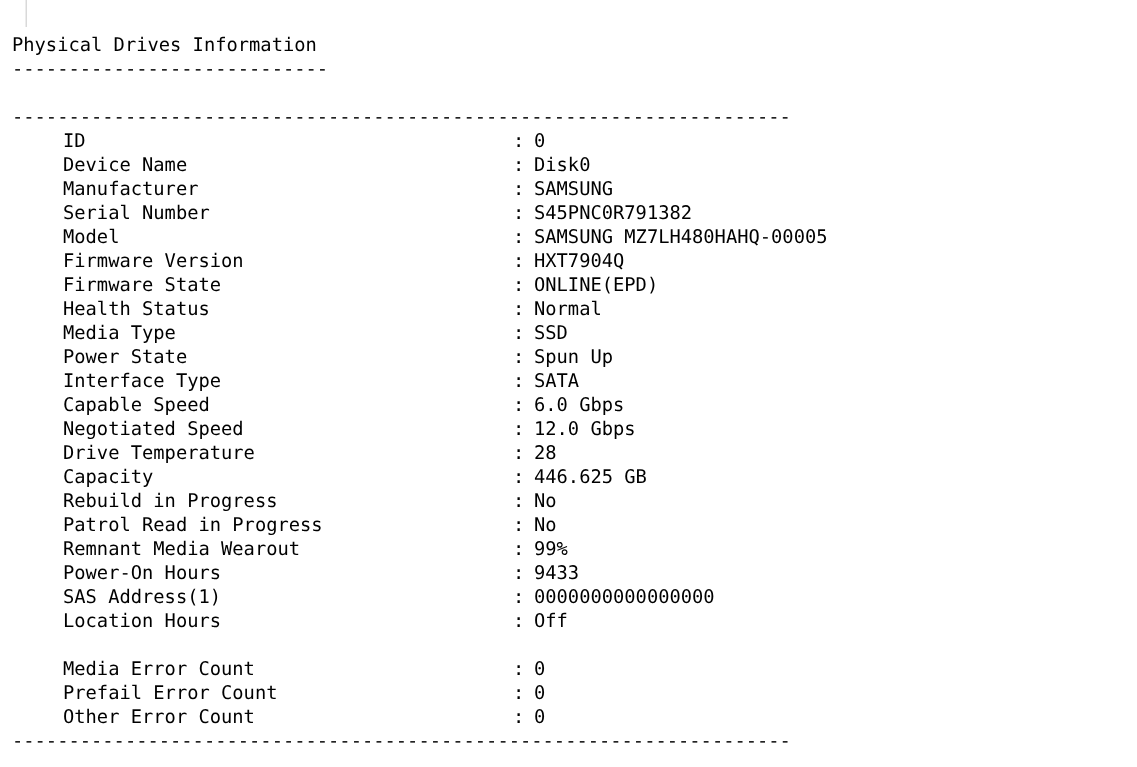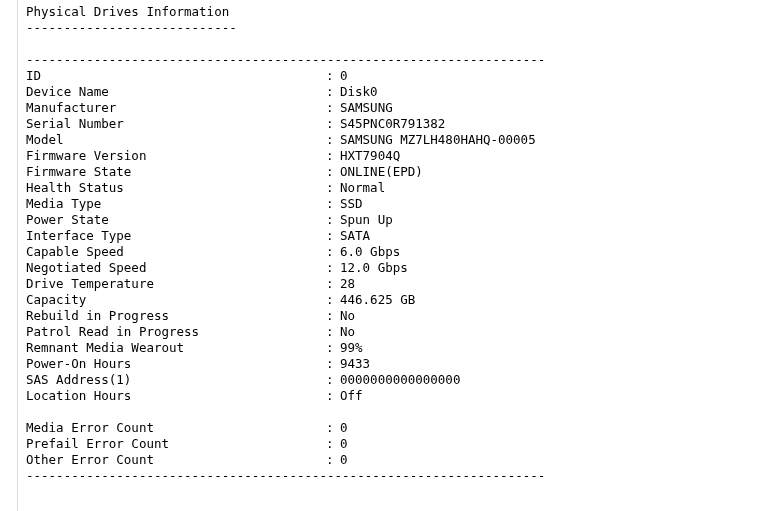--- a/index.html
+++ b/index.html
@@ -13,21 +13,21 @@
     overflow: hidden;
     font-family: "DejaVu Sans Mono", "Liberation Mono", monospace;
     font-size: 12.5px;
     color: #000000;
   }
   #app {
     position: relative;
     width: 758px;
     height: 511px;
     display: flex;
-    flex-direction: row;
+    flex-direction: column;
   }
   
   .gutter {
     width: 18px;
     flex: 0 0 18px;
     background: #ffffff;
     color: #000000;
     font-family: "DejaVu Sans Mono", "Liberation Mono", monospace;
     font-size: 12.5px;
     line-height: 16px;
@@ -63,20 +63,21 @@
   .row {
     height: 16px;
     line-height: 16px;
     white-space: pre;
     display: block;
   }
   .label {
     display: inline-block;
     width: 300px;
     white-space: pre;
+    margin-left: 34px;
   }
   .sep {
     display: inline-block;
     width: 14px;
     white-space: pre;
   }
   .value {
     white-space: pre;
   }
   .blank {

